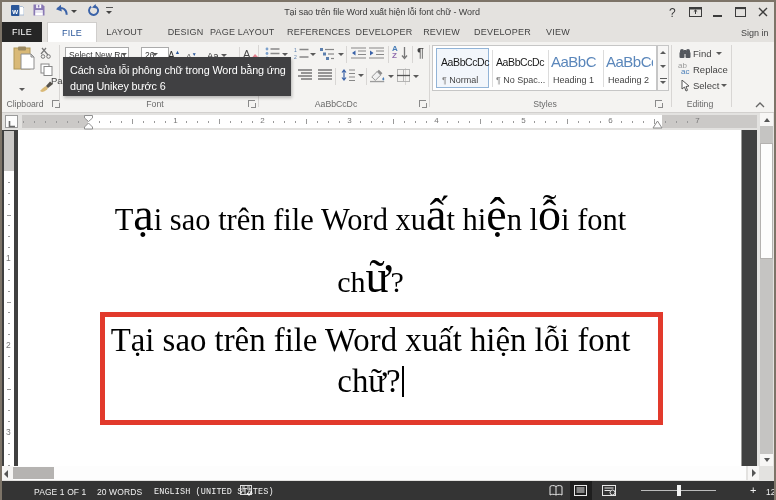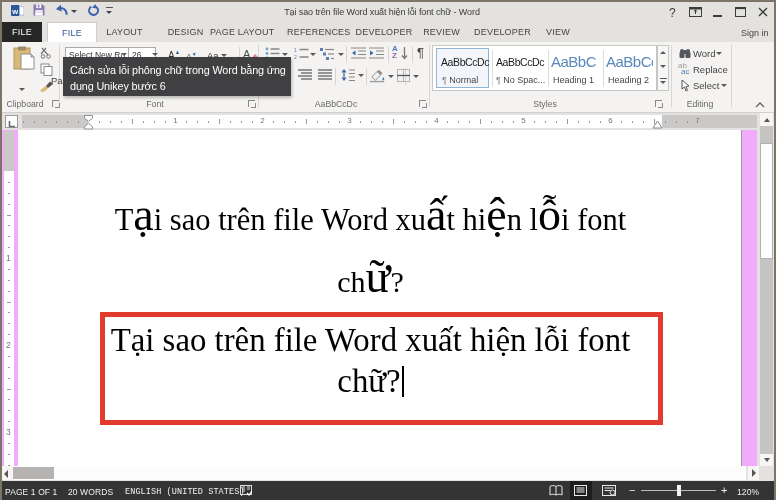--- a/index.html
+++ b/index.html
@@ -25,27 +25,27 @@
 .combo { position:absolute; background:#fff; border:1px solid #ababab; font-size:9.5px; color:#333; }
 .car { position:absolute; width:0; height:0; border-left:3px solid transparent; border-right:3px solid transparent; border-top:3.5px solid #5a5a5a; }
 .ricon { position:absolute; }
 #tooltip { left:63px; top:57px; width:228px; height:39px; background:#404042; z-index:40; color:#fff; font-size:10.8px; letter-spacing:-0.12px; line-height:16px; padding:5px 0 0 7px; white-space:nowrap; box-shadow:1px 2px 3px rgba(0,0,0,0.25); overflow:hidden; }
 #rulerrow { left:2px; top:113px; width:755px; height:17px; background:#e3e2e0; }
 #tabsel { left:3px; top:2px; width:13px; height:13px; background:#fdfdfd; border:1px solid #9a9a9a; }
 #hruler { left:20px; top:2px; width:735px; height:13px; background:#fff; font-size:8px; color:#757575; }
 .hrgray { position:absolute; top:0; height:13px; background:#cbc9c7; }
 .num { position:absolute; top:1px; width:10px; text-align:center; }
 .tick { position:absolute; background:#9a9a9a; }
-#docarea { left:2px; top:130px; width:755px; height:336px; background:#f0abfc; }
+#docarea { left:2px; top:130px; width:755px; height:336px; background:#404040; }
 #page { left:16px; top:0; width:724px; height:336px; background:#fff; border-right:1.5px solid #9b9a98; }
 #vruler { left:2px; top:1px; width:10px; height:335px; background:#fff; font-size:8px; color:#757575; }
 #vscroll { left:760px; top:113px; width:13px; height:353px; background:#c5c4c2; }
 #hscroll { left:2px; top:466px; width:771px; height:15px; background:#e3e2e0; }
 #statusbar { left:0; top:481px; width:776px; height:19px; background:#343434; color:#f2f2f2; font-size:8.5px; }
-.st { position:absolute; top:6px; letter-spacing:0.1px; }
+.st { position:absolute; top:6px; letter-spacing:0.1px;margin-left:29px; }
 .serif { font-family:"Liberation Serif", serif; color:#000; }
 .big { font-size:46px; }
 #errline1 { top:60px; left:68px; width:569px; text-align:center; font-size:30.5px; line-height:50px; white-space:nowrap; }
 #errline2 { top:121.5px; left:68px; width:569px; text-align:center; font-size:30px; line-height:50px; white-space:nowrap; }
 #redbox { left:82px; top:182px; width:563px; height:113px; border:5px solid #e23a2c; }
 .boxline { position:absolute; left:-16px; width:563px; text-align:center; font-size:32.8px; line-height:40px; white-space:nowrap; }
 #caret { display:inline-block; width:2px; height:31px; background:#000; vertical-align:-5px; margin-left:1px; }
 </style>
 </head>
 <body>
@@ -138,21 +138,21 @@
       <rect x="1" y="1" width="8" height="9" fill="#fff" stroke="#888"></rect>
       <rect x="4" y="3.5" width="8" height="9" fill="#fff" stroke="#888"></rect>
     </svg>
   <svg class="ricon" style="left:37px; top:38px;" width="15" height="13" viewBox="0 0 15 13">
       <path d="M1 11 C4 8 5 7 7 6 L9 8 C8 10 6 11.5 3 12 Z" fill="#d9b977"></path>
       <path d="M7 6 L11 1.5 L14 4 L9 8 Z" fill="#55514b"></path>
     </svg>
 
   <div class="combo" style="left:63px; top:5px; width:64px; height:15px; line-height:14px; padding-left:3px; font-size:8.5px;">Select New Ro</div>
   <div class="car" style="left:119px; top:11px;"></div>
-  <div class="combo" style="left:126px; top:5px; width:28px; height:15px; line-height:14px; padding-left:3px; font-size:8.5px;">26</div>
+  <div class="combo" style="left:139px; top:5px; width:28px; height:15px; line-height:14px; padding-left:3px; font-size:8.5px;">26</div>
   <div class="car" style="left:150px; top:11px;"></div>
   <div class="ricon" style="left:166px; top:7px; font-size:10px; color:#333;">A<span style="font-size:5.5px; color:#2b579a; vertical-align:5px;">▲</span></div>
   <div class="ricon" style="left:184px; top:9px; font-size:8.5px; color:#333;">A<span style="font-size:5px; color:#2b579a; vertical-align:4px;">▼</span></div>
   <div class="ricon" style="left:205px; top:8px; font-size:9.5px; color:#333;">Aa</div>
   <div class="car" style="left:219px; top:12px;"></div>
   <div class="gdiv" style="left:237px; top:5px; height:16px;"></div>
   <div class="ricon" style="left:241px; top:6px; font-size:11px; color:#4a4a4a;">A</div>
   <svg class="ricon" style="left:247px; top:11px;" width="10" height="8" viewBox="0 0 10 8">
       <path d="M1 7 L6 1 L9 4 L5 8 Z" fill="#e2808d"></path>
     </svg>
@@ -242,21 +242,21 @@
   <div class="car" style="left:658px; top:23px;"></div>
   <div class="ricon" style="left:658px; top:36px; width:7px; border-top:1px solid #5a5a5a;"></div>
   <div class="car" style="left:658px; top:39px;"></div>
 
   <svg class="ricon" style="left:677px; top:6px;" width="12" height="11" viewBox="0 0 12 11">
       <path d="M1 3 a2 2 0 0 1 4 0 v1 h-4 z M7 3 a2 2 0 0 1 4 0 v1 h-4 z" fill="#54585e"></path>
       <rect x="0.5" y="4" width="5" height="6" rx="1" fill="#54585e"></rect>
       <rect x="6.5" y="4" width="5" height="6" rx="1" fill="#54585e"></rect>
       <rect x="5" y="2" width="2" height="4" fill="#54585e"></rect>
     </svg>
-  <div class="ricon" style="left:691px; top:6px; font-size:9.5px; color:#444;">Word</div>
+  <div class="ricon" style="left:691px; top:6px; font-size:9.5px; color:#444;">Find</div>
   <div class="car" style="left:714px; top:10px;"></div>
   <div class="ricon" style="left:676px; top:19px; font-size:8px; color:#999;">ab</div>
   <div class="ricon" style="left:679px; top:25px; font-size:8px; color:#4a7eb8;">ac</div>
   <div class="ricon" style="left:691px; top:22px; font-size:9.5px; color:#444;">Replace</div>
   <svg class="ricon" style="left:679px; top:38px;" width="9" height="12" viewBox="0 0 9 12">
       <path d="M1 0 L1 9 L3.5 7 L5 11 L6.5 10.3 L5 6.5 L8 6 Z" fill="#fff" stroke="#555" stroke-width="1"></path>
     </svg>
   <div class="ricon" style="left:691px; top:38px; font-size:9.5px; color:#444;">Select</div>
   <div class="car" style="left:719px; top:42px;"></div>
 </div>

